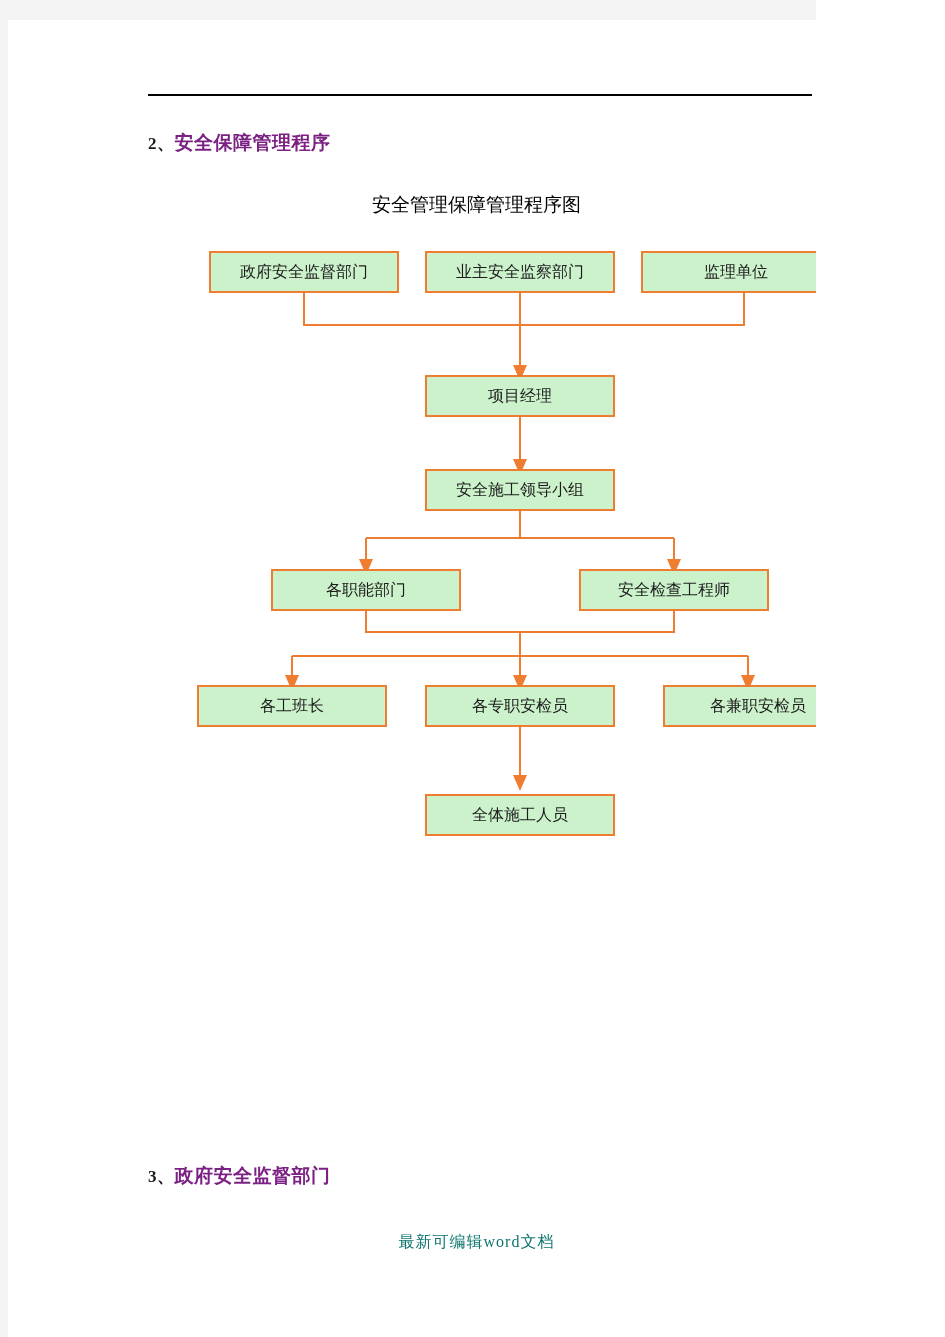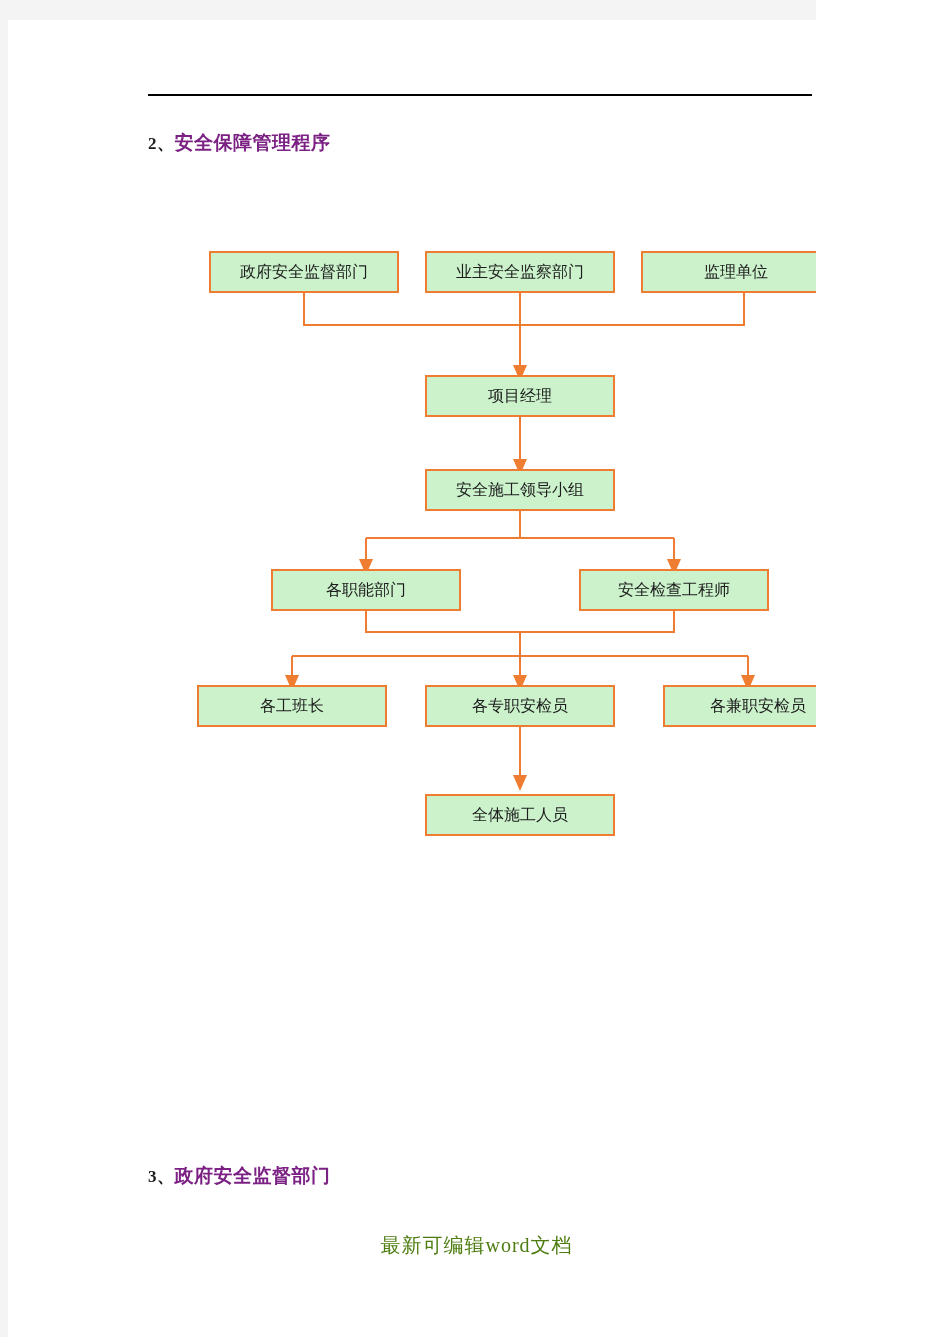--- a/index.html
+++ b/index.html
@@ -107,42 +107,43 @@
     stroke: none;
   }
 
   
   .footer-text {
     position: absolute;
     left: 0;
     top: 1212px;
     width: 937px;
     text-align: center;
-    font-size: 20px;
-    color: #4d7c0f;
+    font-size: 16px;
+    color: #0f766e;
     letter-spacing: 1px;
     white-space: nowrap;
   }
 </style>
 </head>
 <body>
 
 <div id="page">
 
   <div class="top-gutter"></div>
   <div class="left-gutter"></div>
 
   <div class="sheet">
 
     <div class="header-rule"></div>
 
     <div class="section-heading" id="heading-2">
       <span class="num">2、</span><span class="ttl">安全保障管理程序</span>
     </div>
 
+    <div class="diagram-title">安全管理保障管理程序图</div>
 
     <svg id="flow-svg" width="937" height="640" viewBox="0 0 937 640">
 
       <path class="link" d="M 296 67 L 296 100 L 736 100 L 736 67"></path>
       <path class="link" d="M 512 67 L 512 100"></path>
       <path class="link" d="M 512 100 L 512 143"></path>
       <polygon class="arrow-head" points="512,156 505,140 519,140"></polygon>
 
       <path class="link" d="M 512 191 L 512 237"></path>
       <polygon class="arrow-head" points="512,250 505,234 519,234"></polygon>

